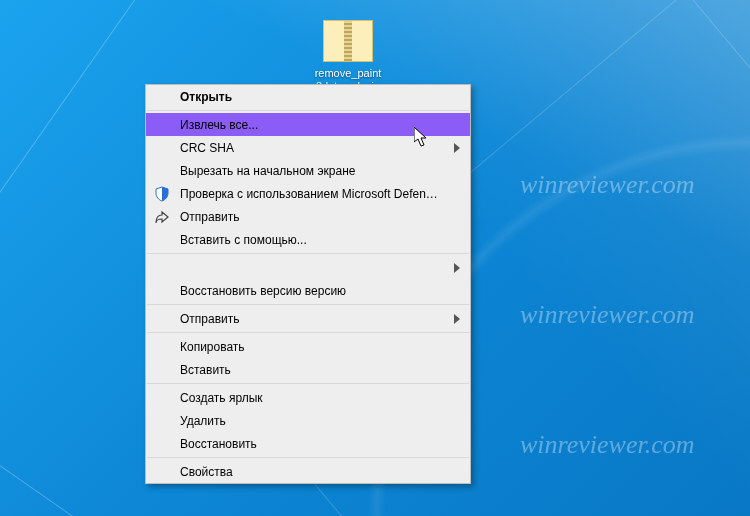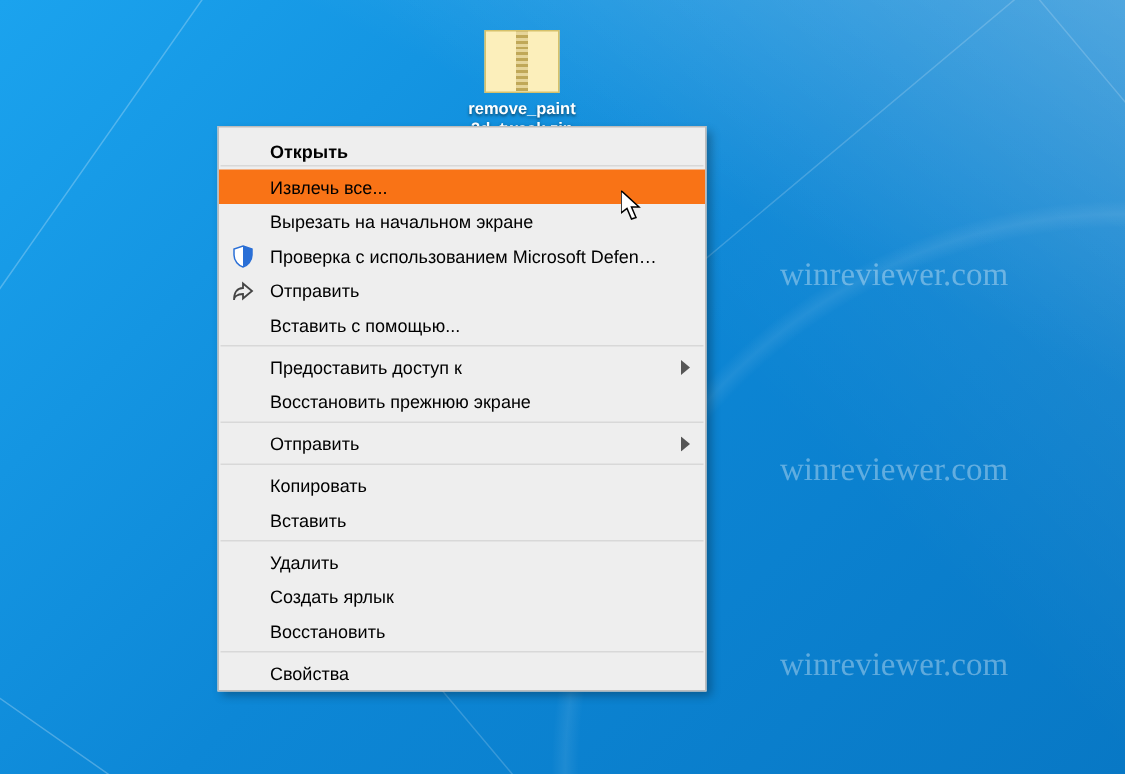--- a/index.html
+++ b/index.html
@@ -64,43 +64,43 @@
     }
     .icon-label {
       color: #fff;
       font-size: 11px;
       line-height: 13px;
       text-shadow: 0 1px 2px rgba(0,0,0,0.5);
       word-break: break-all;
       display: inline-block;
       padding: 1px 2px;
     }
-    .icon-label .l1, .icon-label .l2 { display:block;font-weight:bold; }
+    .icon-label .l1, .icon-label .l2 { display:block; }
     
     
     .context-menu {
       position: absolute;
       top: 84px; left: 145px;
       width: 326px;
       background: #eeeeee;
       border: 1px solid #bdbdbd;
       box-shadow: 3px 3px 6px rgba(0,0,0,0.3);
       font-size: 12px;
       color: #000;
     }
     .menu-item {
       display: flex;
       align-items: center;
       height: 23px;
       padding: 0 28px 0 34px;
       position: relative;
       cursor: default;
     }
-    .menu-item.bold { font-weight: 600; align-items: flex-end; }
-    .menu-item.highlight { background: #f97316; }
+    .menu-item.bold { font-weight: 600; }
+    .menu-item.highlight { background: #8b5cf6; }
     .menu-item .label { flex: 1; white-space: nowrap; overflow: hidden; text-overflow: ellipsis; }
     .submenu-arrow {
       position: absolute;
       right: 10px;
       width: 6px; height: 10px;
     }
     .submenu-arrow svg { width: 6px; height: 10px; display: block; }
     .menu-sep {
       height: 1px;
       background: #d8d8d8;
@@ -118,22 +118,23 @@
     .cursor {
       position: absolute;
       top: 127px; left: 414px;
       pointer-events: none;
     }
     .cursor svg { width: 14px; height: 20px; display:block; }
     
     
     .watermark {
       position: absolute;
-      font-size: 22px;
+      font-size: 26px;
       color: rgba(255,255,255,0.35);
+      font-style: italic;
       font-family: Georgia, serif;
       pointer-events: none;
       white-space: nowrap;
     }
     .wm1 { top: 170px; left: 260px; color: rgba(180,180,180,0.4);}
     .wm2 { top: 300px; left: 260px; color: rgba(180,180,180,0.35);}
     .wm3 { top: 430px; left: 260px; color: rgba(180,180,180,0.3);}
     .wm4 { top: 170px; left: 520px; }
     .wm5 { top: 300px; left: 520px; }
     .wm6 { top: 430px; left: 520px; }
@@ -167,20 +168,28 @@
 
 <div class="context-menu" id="ctx">
     <div class="menu-item bold">
       <span class="label">Открыть</span>
     </div>
     <div class="menu-sep"></div>
     <div class="menu-item highlight">
       <span class="label">Извлечь все...</span>
     </div>
     <div class="menu-item">
+      <span class="label">CRC SHA</span>
+      <span class="submenu-arrow">
+        <svg viewBox="0 0 6 10">
+          <path d="M0 0 L6 5 L0 10 Z" fill="#555"></path>
+        </svg>
+      </span>
+    </div>
+    <div class="menu-item">
       <span class="label">Вырезать на начальном экране</span>
     </div>
     <div class="menu-item">
       <span class="item-icon">
         <svg viewBox="0 0 16 16">
           <path d="M8 1 L14 3 V7 C14 11 11 14 8 15 C5 14 2 11 2 7 V3 Z" fill="#fff" stroke="#2a6fd6" stroke-width="1"></path>
           <path d="M8 1 L14 3 V7 C14 11 11 14 8 15 V1 Z" fill="#2a6fd6"></path>
         </svg>
       </span>
       <span class="label">Проверка с использованием Microsoft Defender...</span>
@@ -191,52 +200,51 @@
           <path d="M8 3 L14 8 L8 13 V10 C4 10 2 12 2 14 C2 9 4 6 8 6 Z" fill="none" stroke="#444" stroke-width="1.2"></path>
         </svg>
       </span>
       <span class="label">Отправить</span>
     </div>
     <div class="menu-item">
       <span class="label">Вставить с помощью...</span>
     </div>
     <div class="menu-sep"></div>
     <div class="menu-item">
-      <span class="label">Предоставить доступ к</span>
       <span class="submenu-arrow">
         <svg viewBox="0 0 6 10">
           <path d="M0 0 L6 5 L0 10 Z" fill="#555"></path>
         </svg>
       </span>
     </div>
     <div class="menu-item">
-      <span class="label">Восстановить прежнюю экране</span>
+      <span class="label">Восстановить версию версию</span>
     </div>
     <div class="menu-sep"></div>
     <div class="menu-item">
       <span class="label">Отправить</span>
       <span class="submenu-arrow">
         <svg viewBox="0 0 6 10">
           <path d="M0 0 L6 5 L0 10 Z" fill="#555"></path>
         </svg>
       </span>
     </div>
     <div class="menu-sep"></div>
     <div class="menu-item">
       <span class="label">Копировать</span>
     </div>
     <div class="menu-item">
       <span class="label">Вставить</span>
     </div>
     <div class="menu-sep"></div>
     <div class="menu-item">
+      <span class="label">Создать ярлык</span>
+    </div>
+    <div class="menu-item">
       <span class="label">Удалить</span>
-    </div>
-    <div class="menu-item">
-      <span class="label">Создать ярлык</span>
     </div>
     <div class="menu-item">
       <span class="label">Восстановить</span>
     </div>
     <div class="menu-sep"></div>
     <div class="menu-item">
       <span class="label">Свойства</span>
     </div>
   </div>
 

